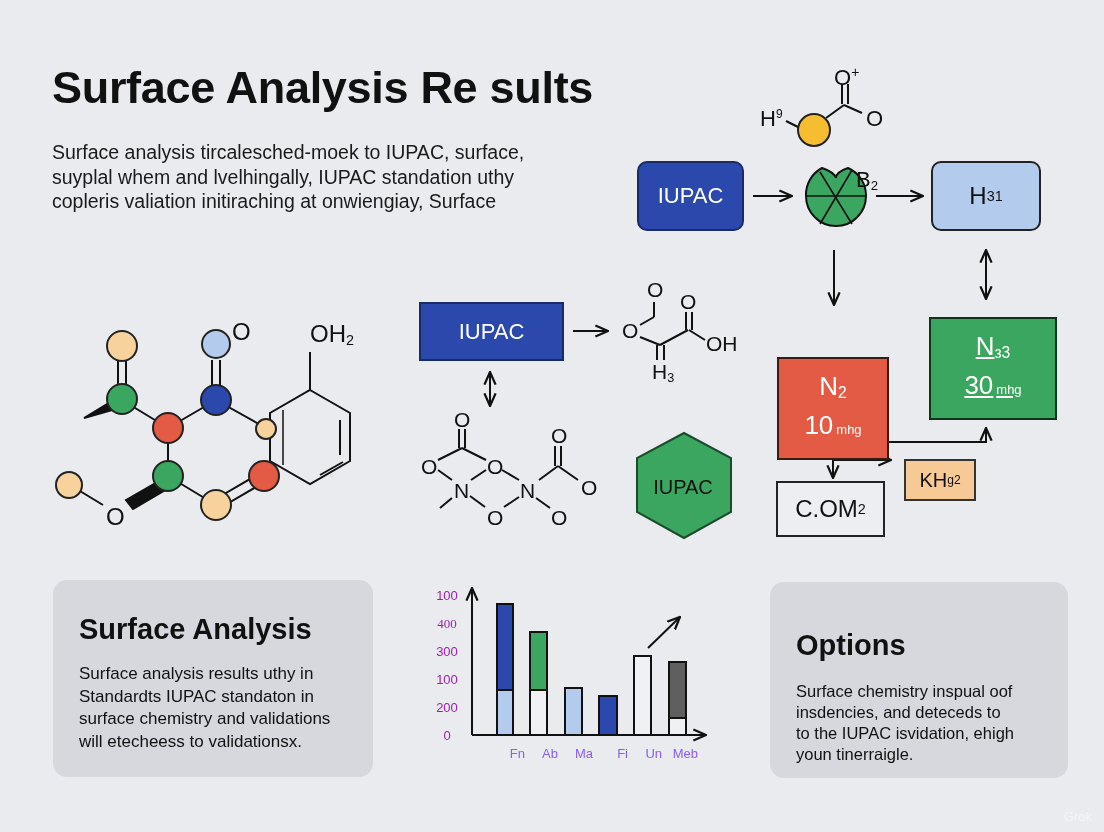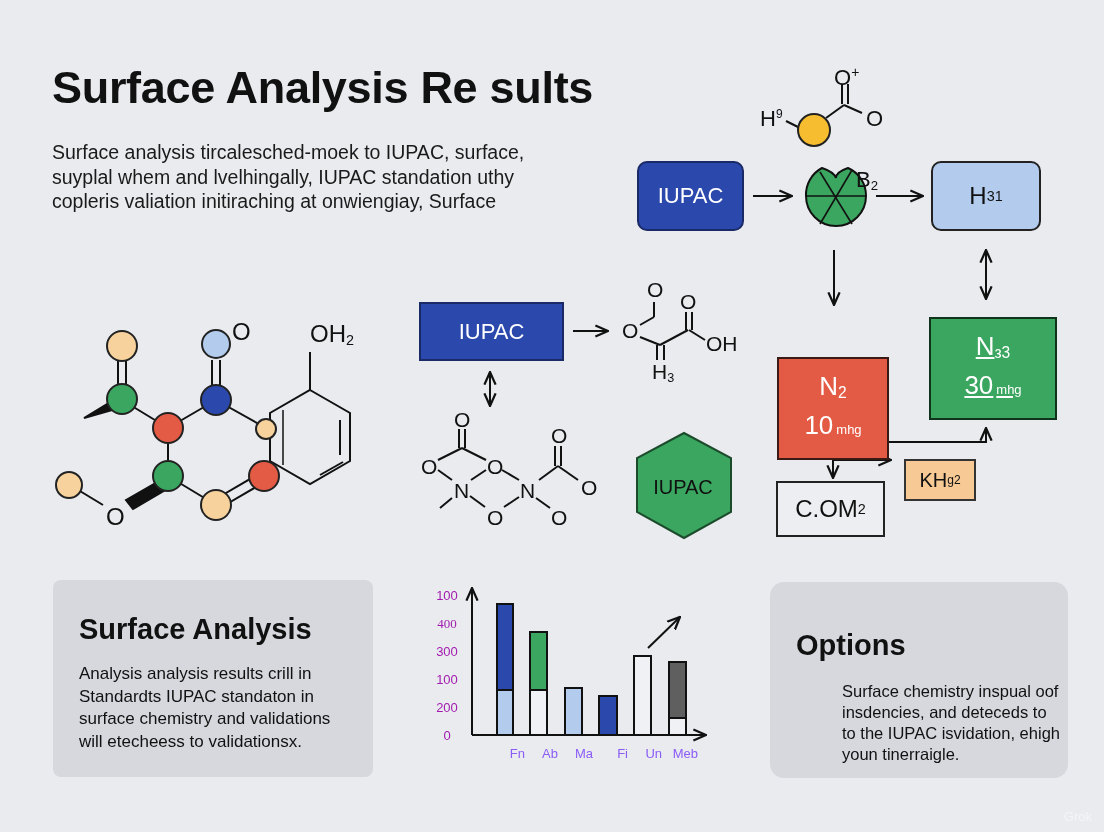--- a/index.html
+++ b/index.html
@@ -13,27 +13,27 @@
   .abs { position: absolute; }
   .title {
     left: 52px; top: 62px; font-size: 45px; font-weight: bold; letter-spacing: -0.3px; margin: 0;
   }
   .intro {
     left: 52px; top: 140px; width: 540px; font-size: 19.5px; line-height: 24.5px; color: #1a1a1a;
   }
   .card {
     background: #d6d8de; border-radius: 14px;
   }
-  .card-left { left: 53px; top: 580px; width: 320px; height: 197px; border-radius: 8px; }
+  .card-left { left: 53px; top: 580px; width: 320px; height: 197px; }
   .card-right { left: 770px; top: 582px; width: 298px; height: 196px; }
   .card h2 { margin: 0; font-weight: bold; }
   .card-left h2 { position: absolute; left: 26px; top: 33px; font-size: 29px; }
   .card-left .body { position: absolute; left: 26px; top: 83px; width: 290px; font-size: 17px; line-height: 22.5px; }
   .card-right h2 { position: absolute; left: 26px; top: 47px; font-size: 29px; }
-  .card-right .body { position: absolute; left: 26px; top: 99px; width: 245px; font-size: 16.5px; line-height: 21px; margin-left: 46px; }
+  .card-right .body { position: absolute; left: 26px; top: 99px; width: 245px; font-size: 16.5px; line-height: 21px; }
   .box {
     display: flex; align-items: center; justify-content: center;
     box-sizing: border-box; border: 2px solid #111;
   }
   .box-iupac-top { left: 637px; top: 161px; width: 107px; height: 70px; background: #2b48ad; color: #fff; border-radius: 10px; font-size: 22px; border-color:#1a2a66; }
   .box-h31 { left: 931px; top: 161px; width: 110px; height: 70px; background: #b3ccee; border-radius: 10px; font-size: 24px; border-color:#222; }
   .box-iupac-mid { left: 419px; top: 302px; width: 145px; height: 59px; background: #2b48ad; color: #fff; font-size: 22px; border-color:#1a2a66; }
   .box-n2 { left: 777px; top: 317px; width: 112px; height: 103px; background: #e45b45; color: #fff; flex-direction: column; border-color:#3a1a14;margin-top:40px; }
   .box-n3 { left: 929px; top: 317px; width: 128px; height: 103px; background: #3aa65f; color: #fff; flex-direction: column; border-color:#10331c;text-decoration:underline; }
   .box-n2 .f, .box-n3 .f { font-size: 26px; line-height: 30px; }
@@ -230,21 +230,21 @@
 <div class="abs" style="left:551px;top:424px;font-size:21px;">O</div>
 <div class="abs" style="left:581px;top:476px;font-size:21px;">O</div>
 
 <div class="abs" style="left:232px;top:318px;font-size:24px;">O</div>
 <div class="abs" style="left:310px;top:320px;font-size:24px;"><span>OH</span><sub>2</sub></div>
 <div class="abs" style="left:106px;top:503px;font-size:24px;">O</div>
 
 <div class="abs card card-left">
   <h2>Surface Analysis</h2>
   <div class="body">
-    <div>Analysis analysis results crill in</div>
+    <div>Surface analysis results uthy in</div>
     <div>Standardts  IUPAC standaton in</div>
     <div>surface chemistry and validations</div>
     <div>will etecheess to validationsx.</div>
   </div>
 </div>
 
 <div class="abs tick" style="left:432px;top:588px;">100</div>
 <div class="abs tick" style="left:432px;top:616px;font-family:Liberation Serif, serif;">400</div>
 <div class="abs tick" style="left:432px;top:644px;">300</div>
 <div class="abs tick" style="left:432px;top:672px;">100</div>

